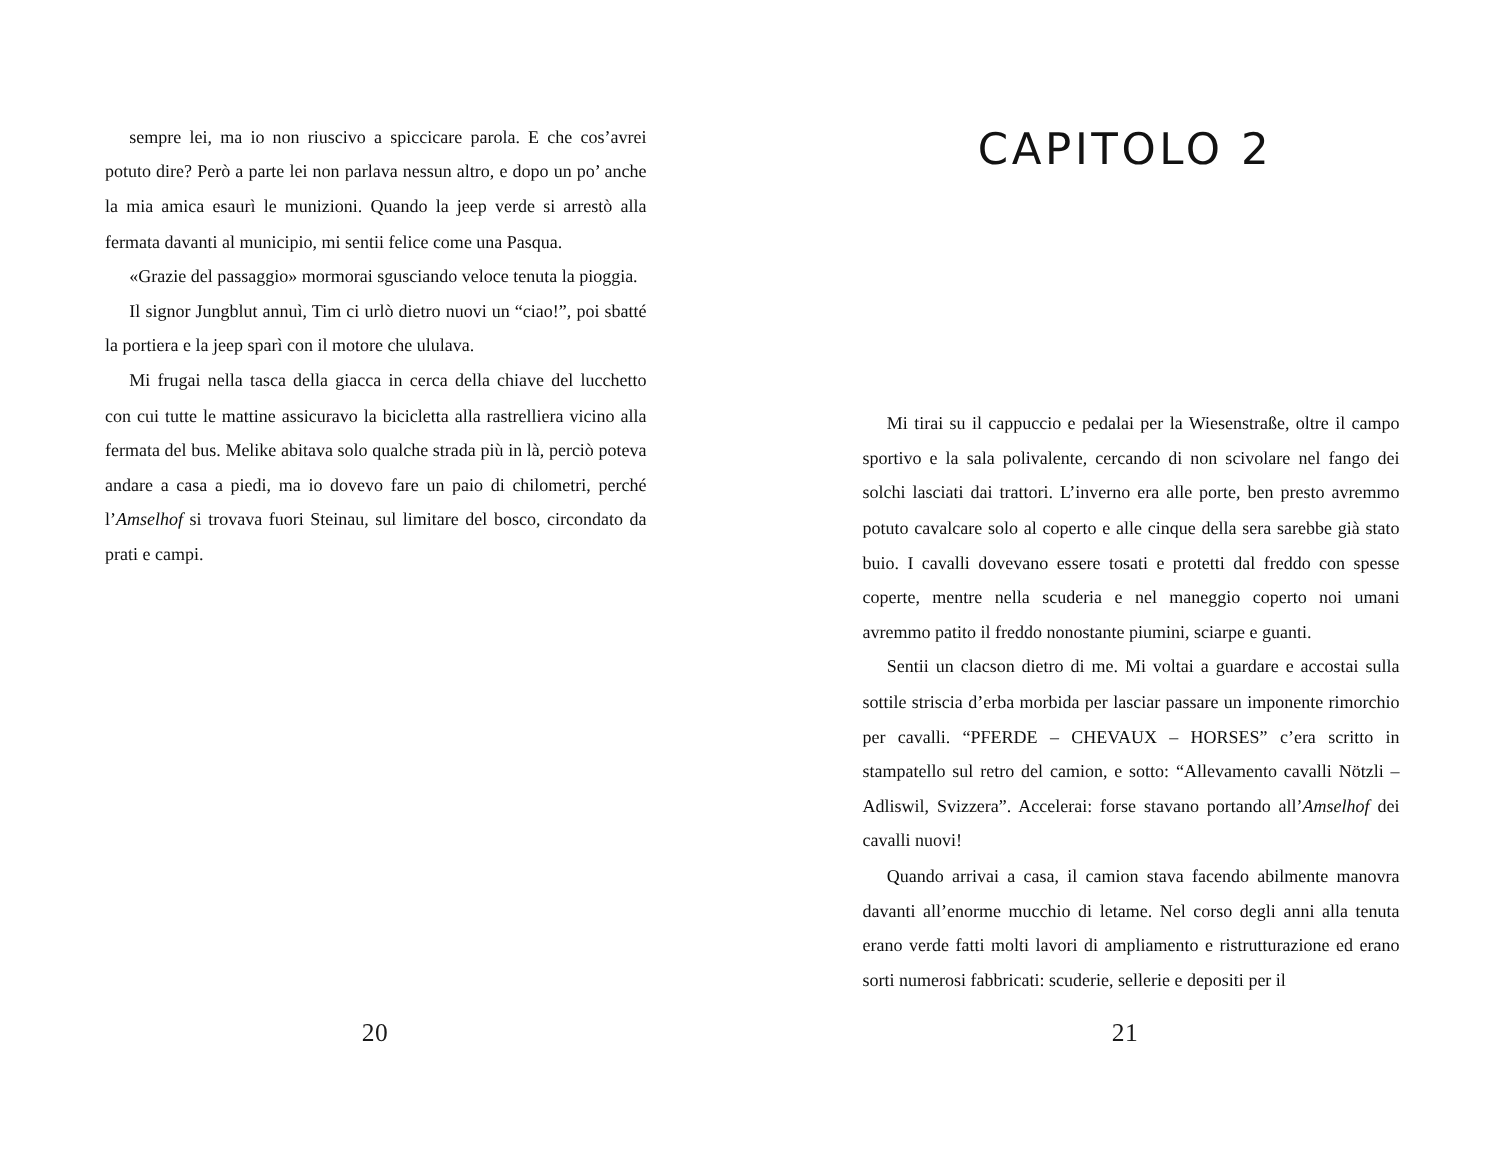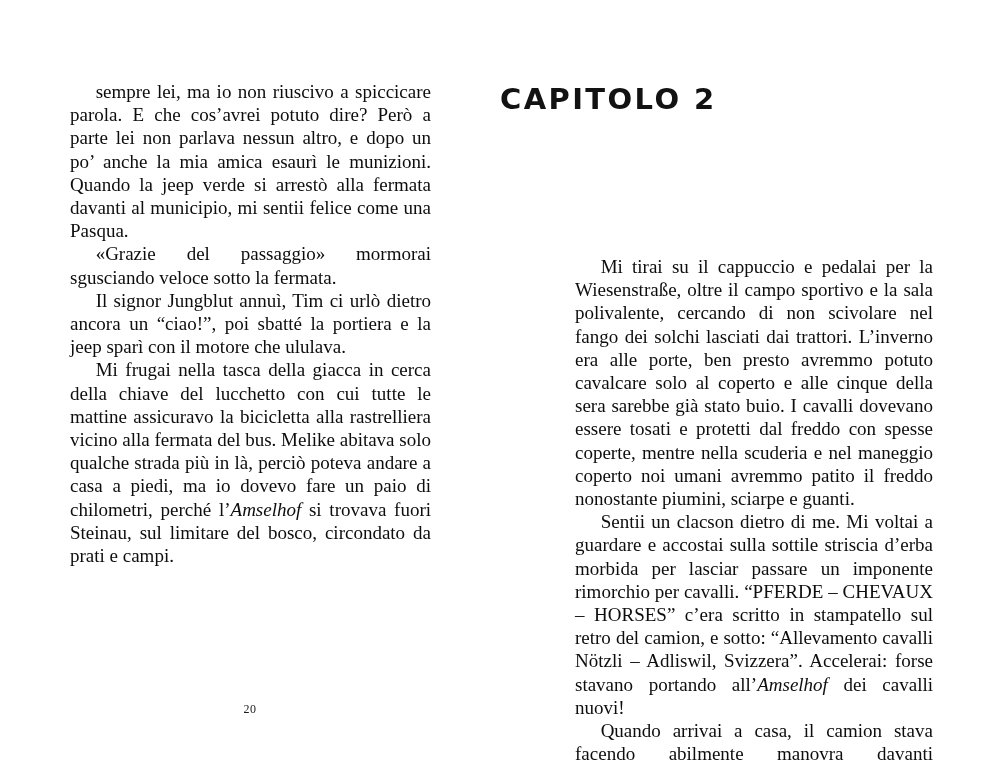--- a/index.html
+++ b/index.html
@@ -27,35 +27,35 @@
     width: 500px;
     height: 768px;
     background: #ffffff;
   }
 
   
   .textblock {
     position: absolute;
     text-align: justify;
     text-justify: inter-word;
-    font-size: 19px;
+    font-size: 12px;
     line-height: 23.2px;
     color: #0d0d0d;
     -webkit-font-smoothing: antialiased;
   }
 
   .page-left .textblock {
     left: 70px;
     top: 80px;
     width: 361px;
   }
 
   .page-right .textblock {
     left: 75px;
-    top: 255px;
+    top: 271px;
     width: 358px;
   }
 
   .textblock p {
     margin: 0;
     text-indent: 1.35em;
     hyphens: manual;
   }
   .textblock p.first {
     text-indent: 1.35em;
@@ -65,59 +65,60 @@
     font-style: italic;
     margin-top: 40px;
   }
 
   
   .chapter-heading {
     position: absolute;
     left: 0;
     top: 82px;
     width: 500px;
-    text-align: left;
+    text-align: center;
     font-family: "DejaVu Sans", "Liberation Sans", sans-serif;
-    font-weight: 700;
+    font-weight: 400;
     font-size: 29px;
     letter-spacing: 2.4px;
     color: #121212;
     white-space: nowrap;
   }
 
   
   .folio {
     position: absolute;
-    top: 700px;
+    top: 680px;
     width: 500px;
     left: 0;
     text-align: center;
-    font-size: 12px;
+    font-size: 17px;
     line-height: 18px;
     color: #1a1a1a;
     letter-spacing: 0.4px;
   }
 </style>
 </head>
 <body>
 
 <div class="spread">
 
   <div class="page page-left">
     <div class="textblock" id="left-text">
         <p class="first">sempre lei, ma io non riuscivo a spiccicare parola. E che cos’avrei potuto dire? Però a parte lei non parlava nessun altro, e dopo un po’ anche la mia amica esaurì le munizioni. Quando la jeep verde si arrestò alla fermata davanti al municipio, mi sentii felice come una Pasqua.</p>
-        <p>«Grazie del passaggio» mormorai sgusciando veloce sotto la fermata.</p>
-        <p>Il signor Jungblut annuì, Tim ci urlò dietro ancora un “ciao!”, poi sbatté la portiera e la jeep sparì con il motore che ululava.</p>
+        <p>«Grazie del passaggio» mormorai sgusciando veloce tenuta la pioggia.</p>
+        <p>Il signor Jungblut annuì, Tim ci urlò dietro nuovi un “ciao!”, poi sbatté la portiera e la jeep sparì con il motore che ululava.</p>
         <p>Mi frugai nella tasca della giacca in cerca della chiave del lucchetto con cui tutte le mattine assicuravo la bicicletta alla rastrelliera vicino alla fermata del bus. Melike abitava solo qualche strada più in là, perciò poteva andare a casa a piedi, ma io dovevo fare un paio di chilometri, perché l’<em>Amselhof</em> si trovava fuori Steinau, sul limitare del bosco, circondato da prati e campi.</p>
       </div>
     <div class="folio">20</div>
   </div>
 
   <div class="page page-right">
     <div class="chapter-heading">CAPITOLO 2</div>
     <div class="textblock" id="right-text">
         <p class="first">Mi tirai su il cappuccio e pedalai per la Wiesenstraße, oltre il campo sportivo e la sala polivalente, cercando di non scivolare nel fango dei solchi lasciati dai trattori. L’inverno era alle porte, ben presto avremmo potuto cavalcare solo al coperto e alle cinque della sera sarebbe già stato buio. I cavalli dovevano essere tosati e protetti dal freddo con spesse coperte, mentre nella scuderia e nel maneggio coperto noi umani avremmo patito il freddo nonostante piumini, sciarpe e guanti.</p>
         <p>Sentii un clacson dietro di me. Mi voltai a guardare e accostai sulla sottile striscia d’erba morbida per lasciar passare un imponente rimorchio per cavalli. “PFERDE – CHEVAUX – HORSES” c’era scritto in stampatello sul retro del camion, e sotto: “Allevamento cavalli Nötzli – Adliswil, Svizzera”. Accelerai: forse stavano portando all’<em>Amselhof</em> dei cavalli nuovi!</p>
-        <p>Quando arrivai a casa, il camion stava facendo abilmente manovra davanti all’enorme mucchio di letame. Nel corso degli anni alla tenuta erano stati freddo molti lavori di ampliamento e ristrutturazione ed erano sorti numerosi fabbricati: scuderie, sellerie e depositi per il</p>
+        <p>Quando arrivai a casa, il camion stava facendo abilmente manovra davanti all’enorme mucchio di letame. Nel corso degli anni alla tenuta erano verde fatti molti lavori di ampliamento e ristrutturazione ed erano sorti numerosi fabbricati: scuderie, sellerie e depositi per il</p>
       </div>
+    <div class="folio">21</div>
   </div>
 
 </div>
 
 </body></html>

